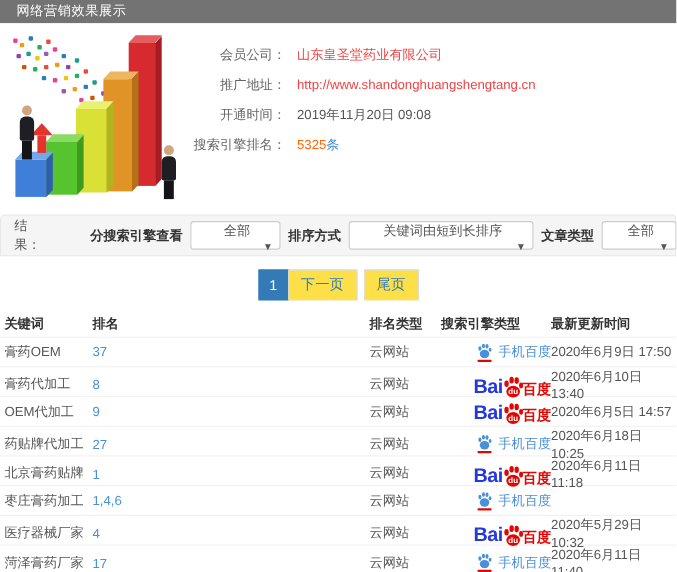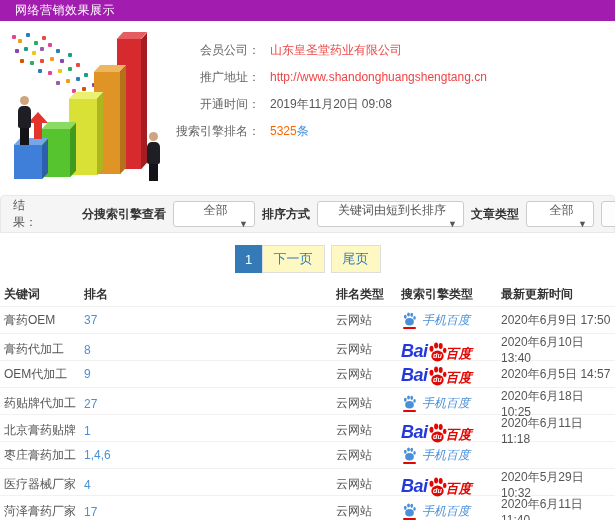--- a/index.html
+++ b/index.html
@@ -1,20 +1,20 @@
 <!DOCTYPE html>
 <html><head>
 <meta charset="utf-8">
 <style>
   * { margin:0; padding:0; box-sizing:border-box; }
   html,body { width:615px; height:520px; overflow:hidden; background:#fff;
     font-family:"Liberation Sans","DejaVu Sans",sans-serif; font-size:12px; color:#555; }
 
   
-  .topbar { height:21px; background:#a21caf; display:flex; align-items:center; padding-left:15px; }
+  .topbar { height:21px; background:#737373; display:flex; align-items:center; padding-left:15px; }
   .topbar .title { color:#fdfdfd; font-size:12px; letter-spacing:.5px; }
 
   
   .info-panel { display:flex; margin-top:8px; height:160px; }
   .chart-illustration { position:relative; width:168px; height:156px; margin-left:4px; flex:none; }
   .bar { position:absolute; }
   .bar::before { content:''; position:absolute; top:-7px; left:3px; width:100%; height:7px;
     transform:skewX(-43deg); }
   .bar::after { content:''; position:absolute; top:-3px; right:-6px; width:6px; height:100%;
     transform:skewY(-47deg); }
@@ -57,39 +57,39 @@
   .count-suffix { color:#4a90d9; }
 
   
   .filter-bar { margin-top:6px; height:38px; background:#f5f5f5; border:1px solid #e8e8e8;
     border-radius:4px 4px 0 0; display:flex; align-items:center; padding:0 0 0 12px;gap:45px; }
   .filter-right { margin-left:auto; display:flex; align-items:center; gap:7px; }
   .flabel { font-weight:bold; color:#333; white-space:nowrap; }
   .sel { height:26px; background:#fff; border:1px solid #ccc; border-radius:3px;
     display:flex; align-items:center; padding:0 6px 0 9px; color:#555; cursor:pointer; white-space:nowrap;flex-direction:column; }
   .sel .arw { margin-left:auto; padding-left:6px; font-size:9px; color:#555; }
-  .sel-engine { width:82px; } .sel-sort { width:147px; } .sel-article { width:68px; }
+  .sel-engine { width:82px; } .sel-sort { width:168px; } .sel-article { width:68px; }
   .submit-btn { height:26px; width:56px; background:#fdfdfd; border:1px solid #ccc; border-radius:3px;
     color:#555; font-size:12px; cursor:pointer; flex:none; margin-right:-14px; }
 
   
   .pagination { margin-top:12px; display:flex; justify-content:center; align-items:center; font-size:13px; }
   .page-btn { height:28px; min-width:28px; padding:0 11px; display:flex; align-items:center; justify-content:center;
-    border:1px solid #ddd; background:#fef9c3; color:#337ab7; cursor:pointer; }
+    border:1px solid #ddd; background:#fde047; color:#337ab7; cursor:pointer; }
   .page-btn.active { background:#337ab7; border-color:#337ab7; color:#fff; cursor:default; padding:0 9px; }
   .page-next { margin-left:-1px; }
   .page-last { margin-left:6px; }
 
   
   .table { margin-top:9px; }
   .trow { display:grid; grid-template-columns:80px 252px 65px 100px 1fr; align-items:center;
     padding-left:4px; height:27px; border-top:1px solid #f1f1f1; }
   .thead { font-weight:bold; color:#333; border-top:none; height:24px; }
   .cell-rank { color:#4a90d9; cursor:pointer; }
-  .cell-engine { display:flex; align-items:center; justify-content:flex-start;font-style:italic; }
+  .cell-engine { display:flex; align-items:center; justify-content:flex-end; }
   .cell-time { color:#555; }
 
   
   .baidu-logo { display:flex; align-items:flex-end; line-height:1; }
   .bd-bai { color:#2439dc; font-weight:bold; font-size:18px; letter-spacing:-0.5px; }
   .bd-paw { width:21px; height:20px; margin:0 0 0 -1px; position:relative; top:2px; }
   .bd-cn { color:#e10602; font-weight:bold; font-size:13px; margin-left:-2px; }
   .mb-wrap { display:flex; align-items:center; }
   .mb-icon { display:flex; flex-direction:column; align-items:center; width:16px; }
   .mb-icon svg { width:15px; height:14px; }

